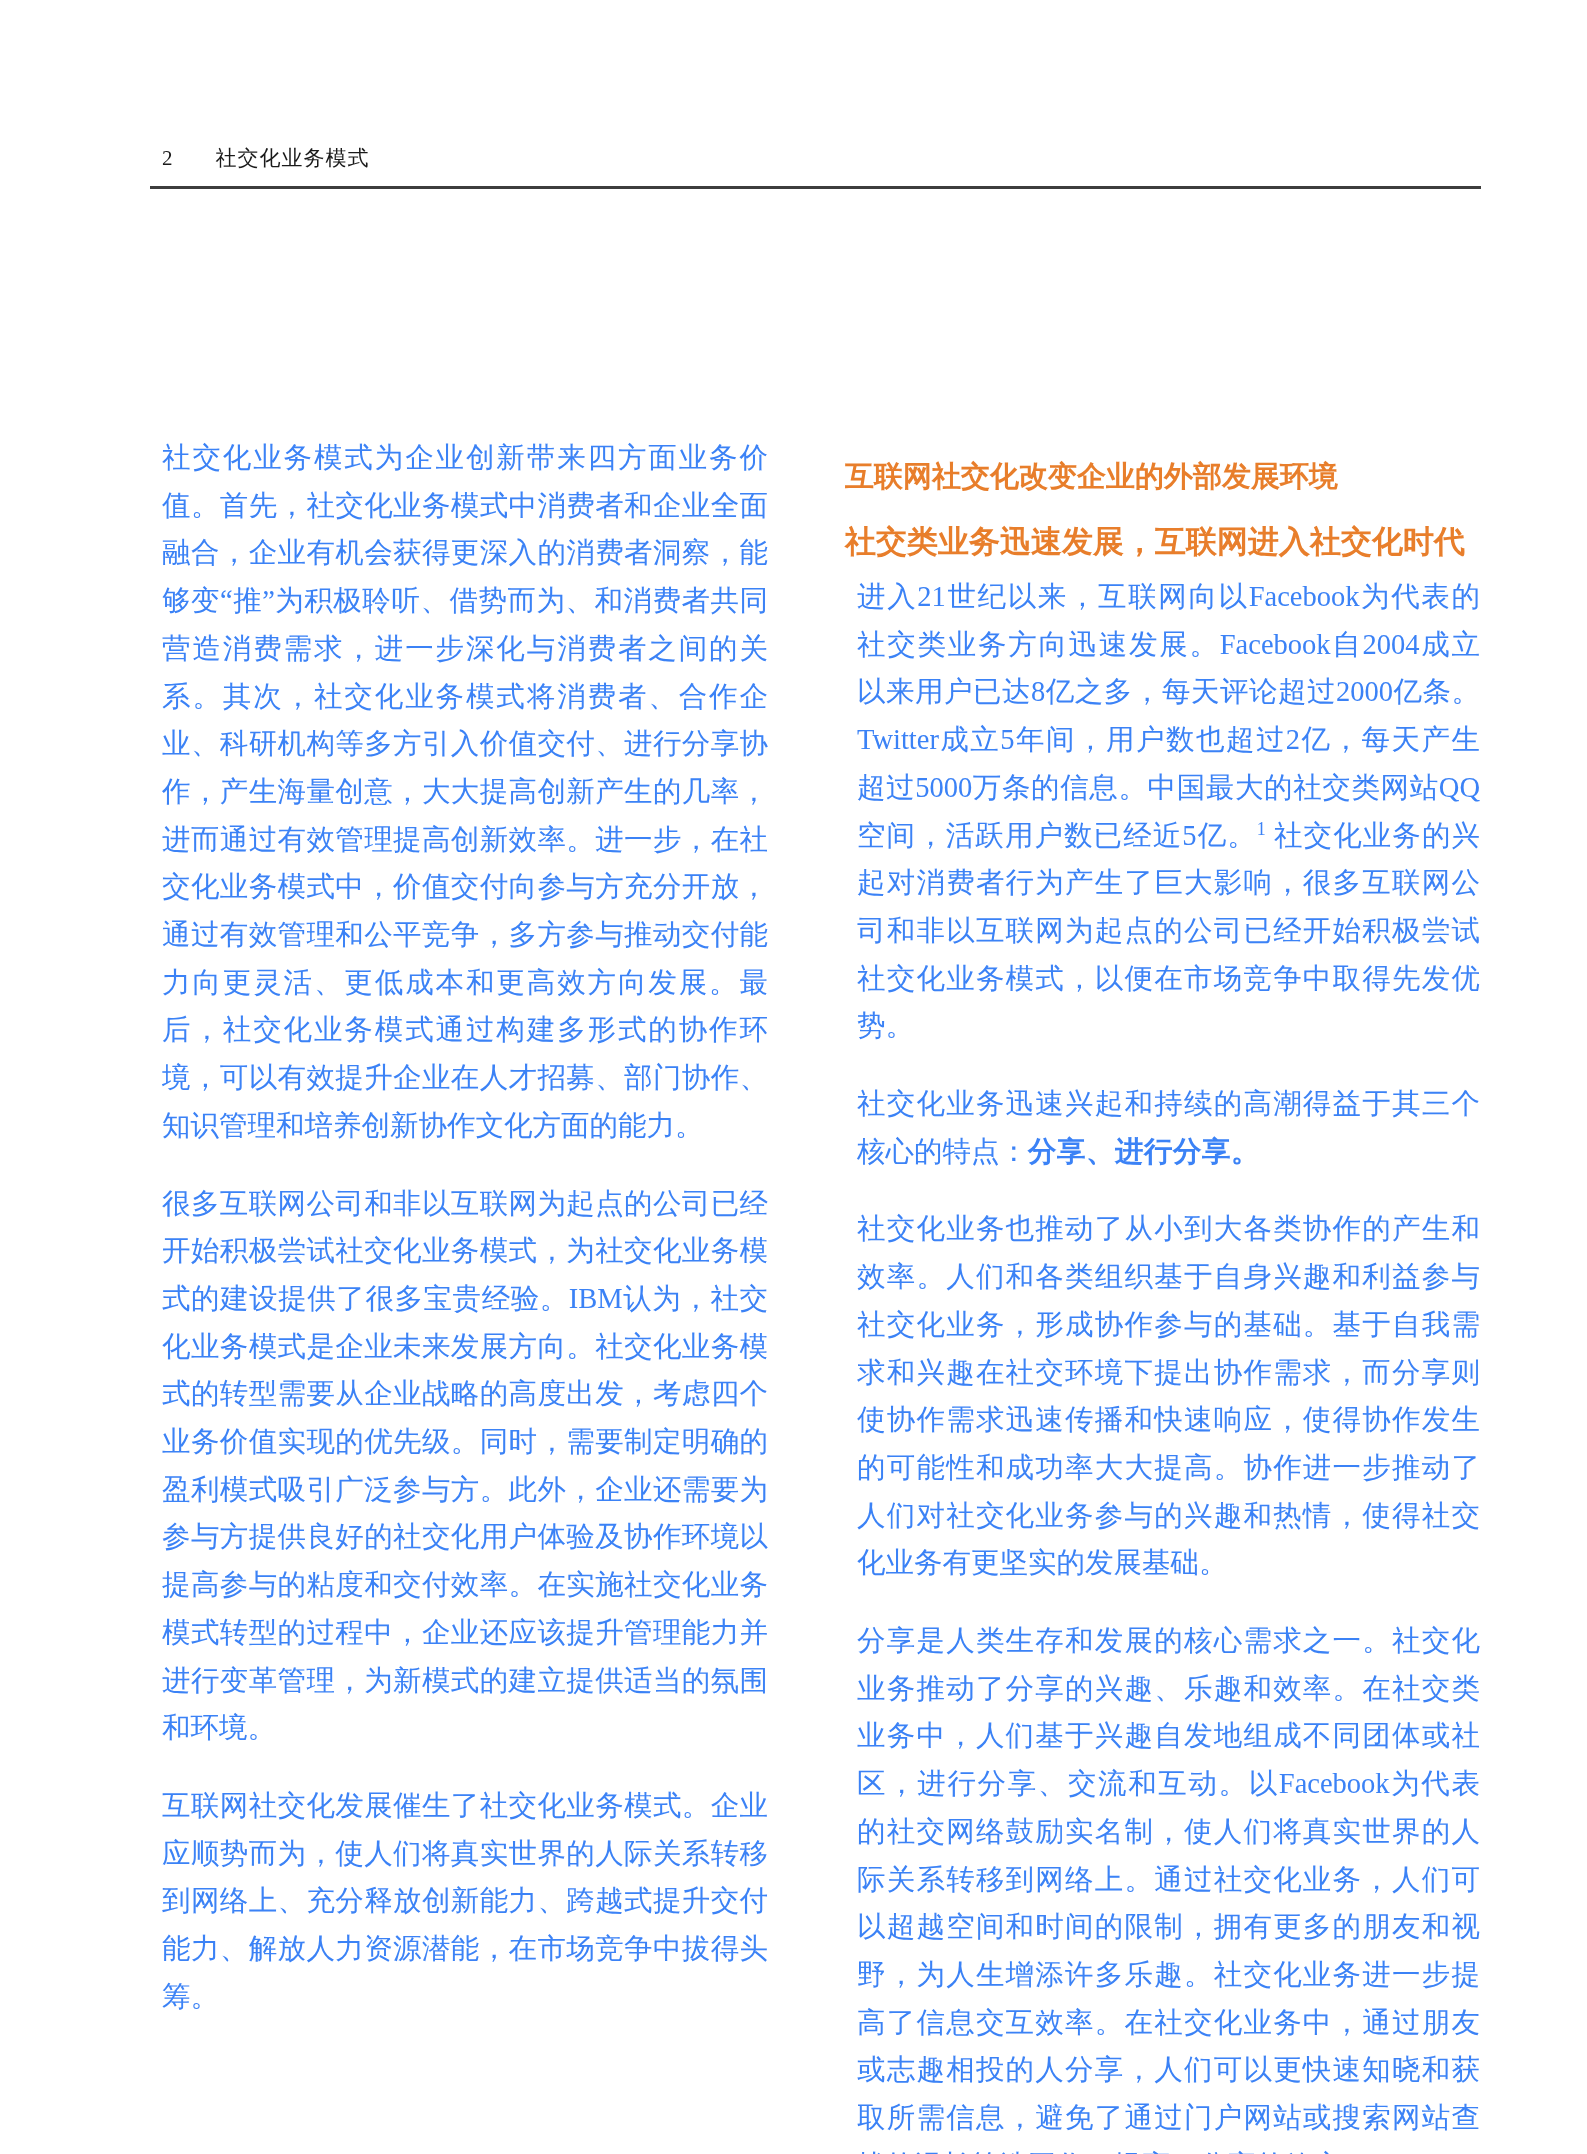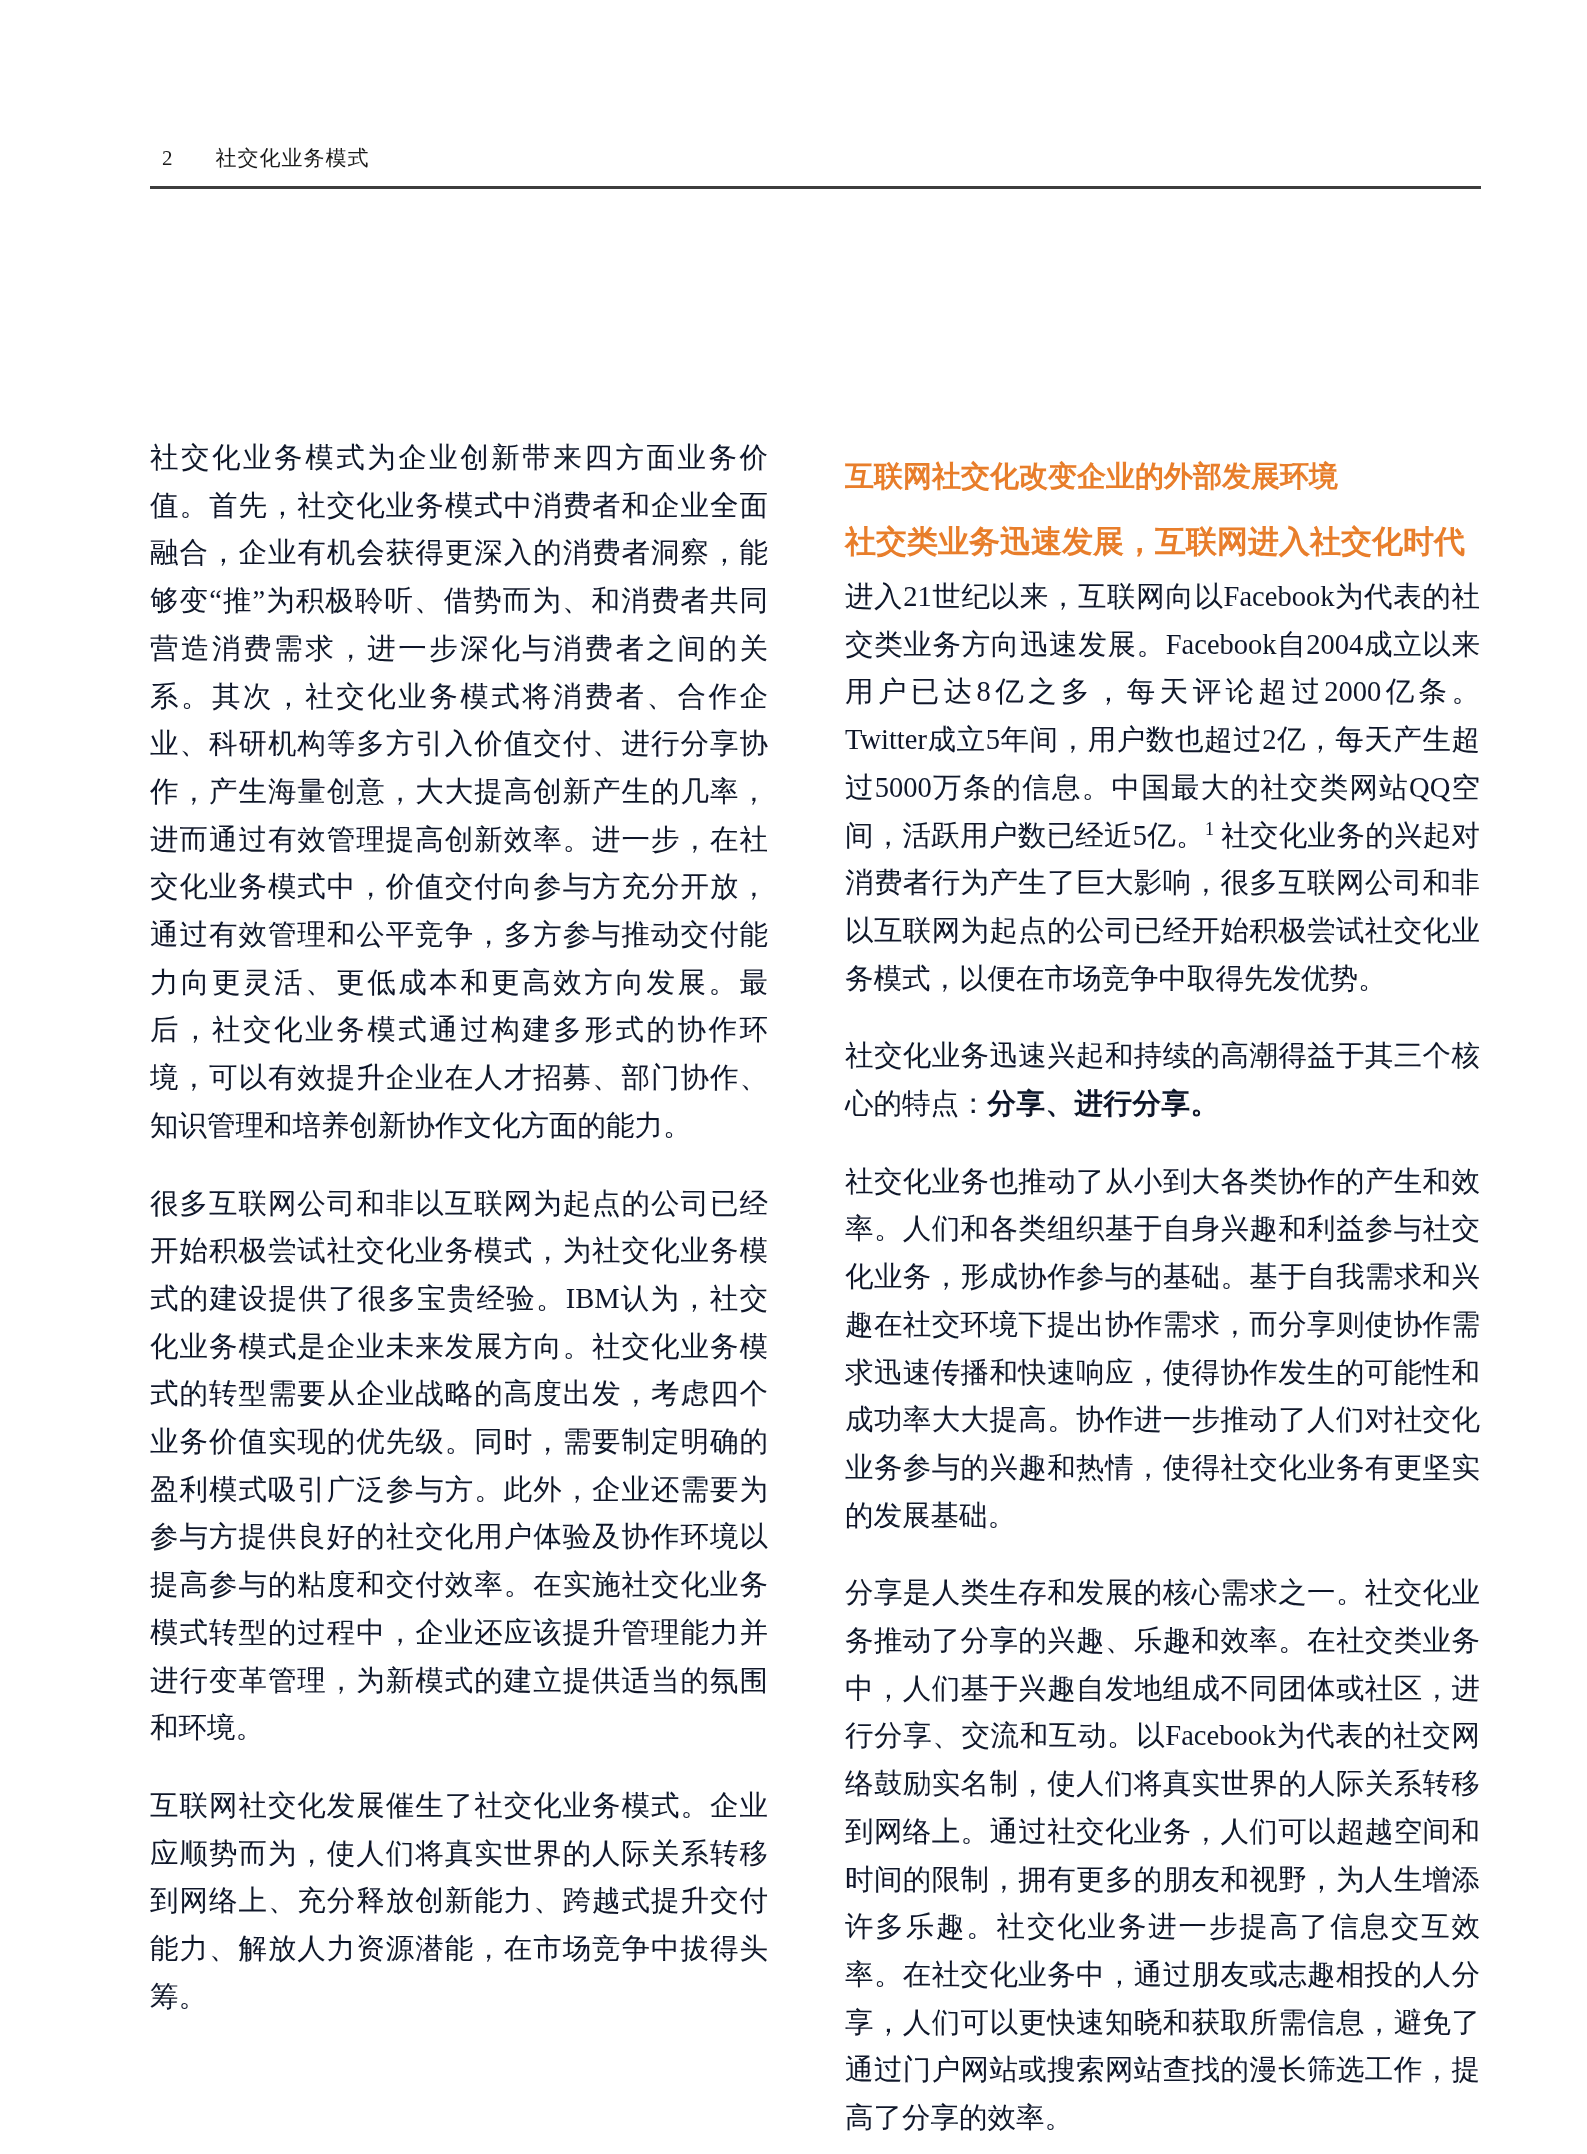--- a/index.html
+++ b/index.html
@@ -43,25 +43,25 @@
     position: absolute;
     top: 434px;
     left: 150px;
     width: 1330px;
     display: flex;
     gap: 77px;
   }
   .col-left  { width: 618px; }
   .col-right { width: 635px; }
   .col p {
-    margin: 0 0 30px 0;
+    margin: 0 0 30px 12px;
     font-size: 28.5px;
     line-height: 47.7px;
     text-align: justify;
-    color: #0f172a;
+    color: #3b82f6;
   }
   .col p:last-child { margin-bottom: 0; }
   h2.section-heading {
     margin: 20px 0 22px 0;
     font-family: "Liberation Sans", "DejaVu Sans", sans-serif;
     font-weight: bold;
     font-size: 29px;
     line-height: 44px;
     color: var(--accent, #E87E2B);
   }

